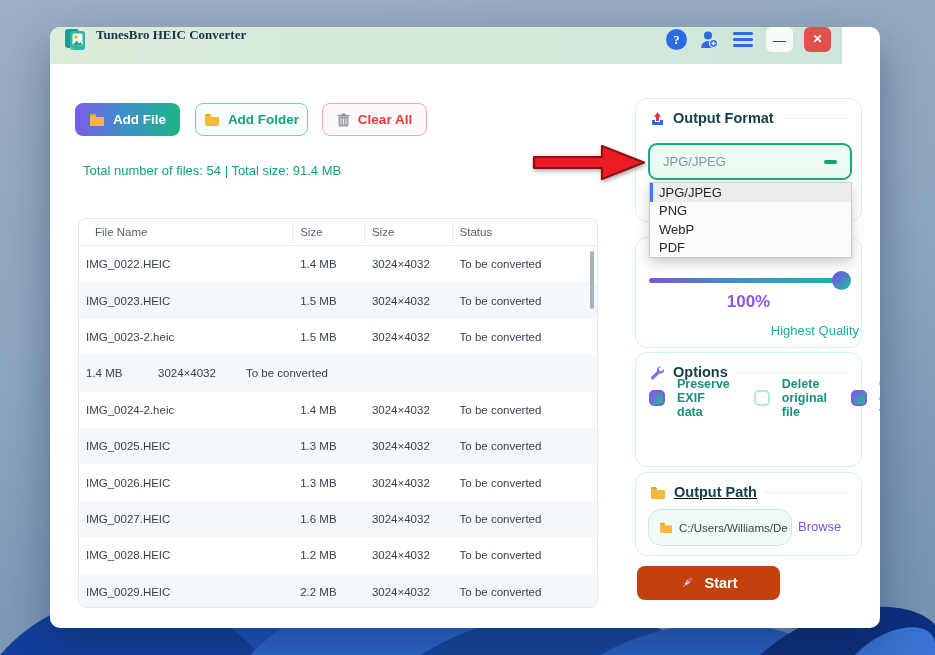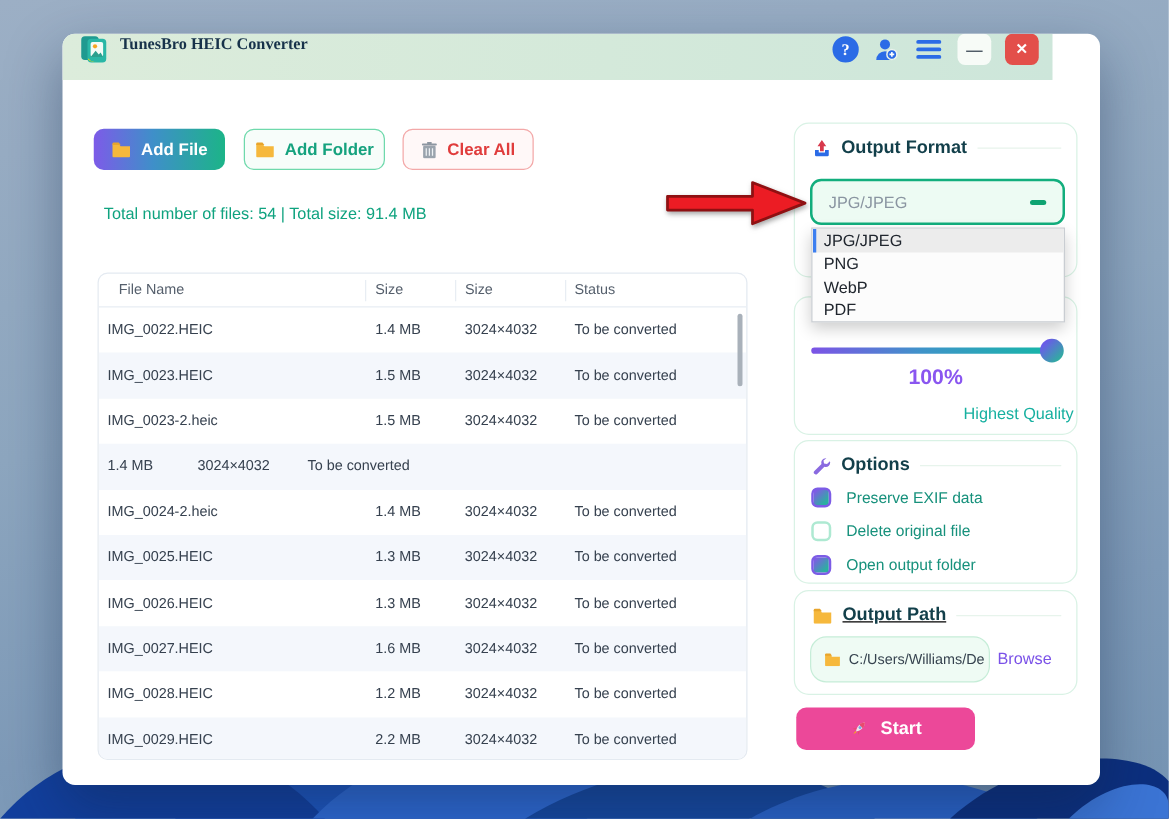--- a/index.html
+++ b/index.html
@@ -82,35 +82,35 @@
   .slider{position:absolute;left:599px;top:251px;width:196px;height:5px;border-radius:3px;
     background:linear-gradient(90deg,#7c53e6 0%,#3f93c9 45%,#14b8a6 100%);z-index:2;}
   .slider-handle{position:absolute;right:-6px;top:-7px;width:19px;height:19px;border-radius:50%;
     background:linear-gradient(135deg,#6a5de8 20%,#2fae9f 85%);}
   .q-percent{position:absolute;left:585px;top:265px;width:227px;text-align:center;
     font-size:17px;font-weight:bold;color:#8a56f0;}
   .q-label{position:absolute;left:585px;top:296px;width:224px;text-align:right;
     font-size:13px;color:#16b0a0;}
 
   .opt-list{position:absolute;left:599px;top:362px;width:210px;display:flex;
-    flex-direction:column;gap:10px;}
+    flex-direction:row;gap:24px;font-weight:bold;}
   .opt-row{display:flex;align-items:center;gap:12px;height:17px;}
   .cbx{width:16px;height:16px;box-sizing:border-box;border-radius:5px;border:2px solid #aee9d2;
     background:#fff;flex:0 0 auto;}
   .cbx.on{border:2px solid #7c5ce6;background:linear-gradient(135deg,#8457e8 5%,#2ab0a0 80%);}
   .opt-label{font-size:12.5px;color:#17917c;}
 
   .path-input{position:absolute;left:598px;top:482px;width:144px;height:37px;box-sizing:border-box;
     border:1.5px solid #c6edd8;border-radius:13px;background:#effbf4;display:flex;
     align-items:center;gap:6px;padding-left:10px;overflow:hidden;}
   .path-text{font-size:11.5px;color:#36434f;white-space:nowrap;}
   .browse{position:absolute;left:748px;top:492px;width:60px;font-size:13px;color:#7b52e8;}
 
   .start-btn{position:absolute;left:587px;top:539px;width:143px;height:34px;border-radius:8px;
-    background:#ec4899;display:flex;align-items:center;justify-content:center;gap:9px;
+    background:#c2410c;display:flex;align-items:center;justify-content:center;gap:9px;
     color:#fff;font-size:14.5px;font-weight:bold;}
 
   .arrow{position:absolute;left:482px;top:116px;z-index:10;filter:drop-shadow(1px 2px 2px rgba(90,90,90,.55));}
 
   .icon{flex:0 0 auto;display:inline-flex;}
 </style>
 </head>
 <body>
 
 <div class="wallpaper">

